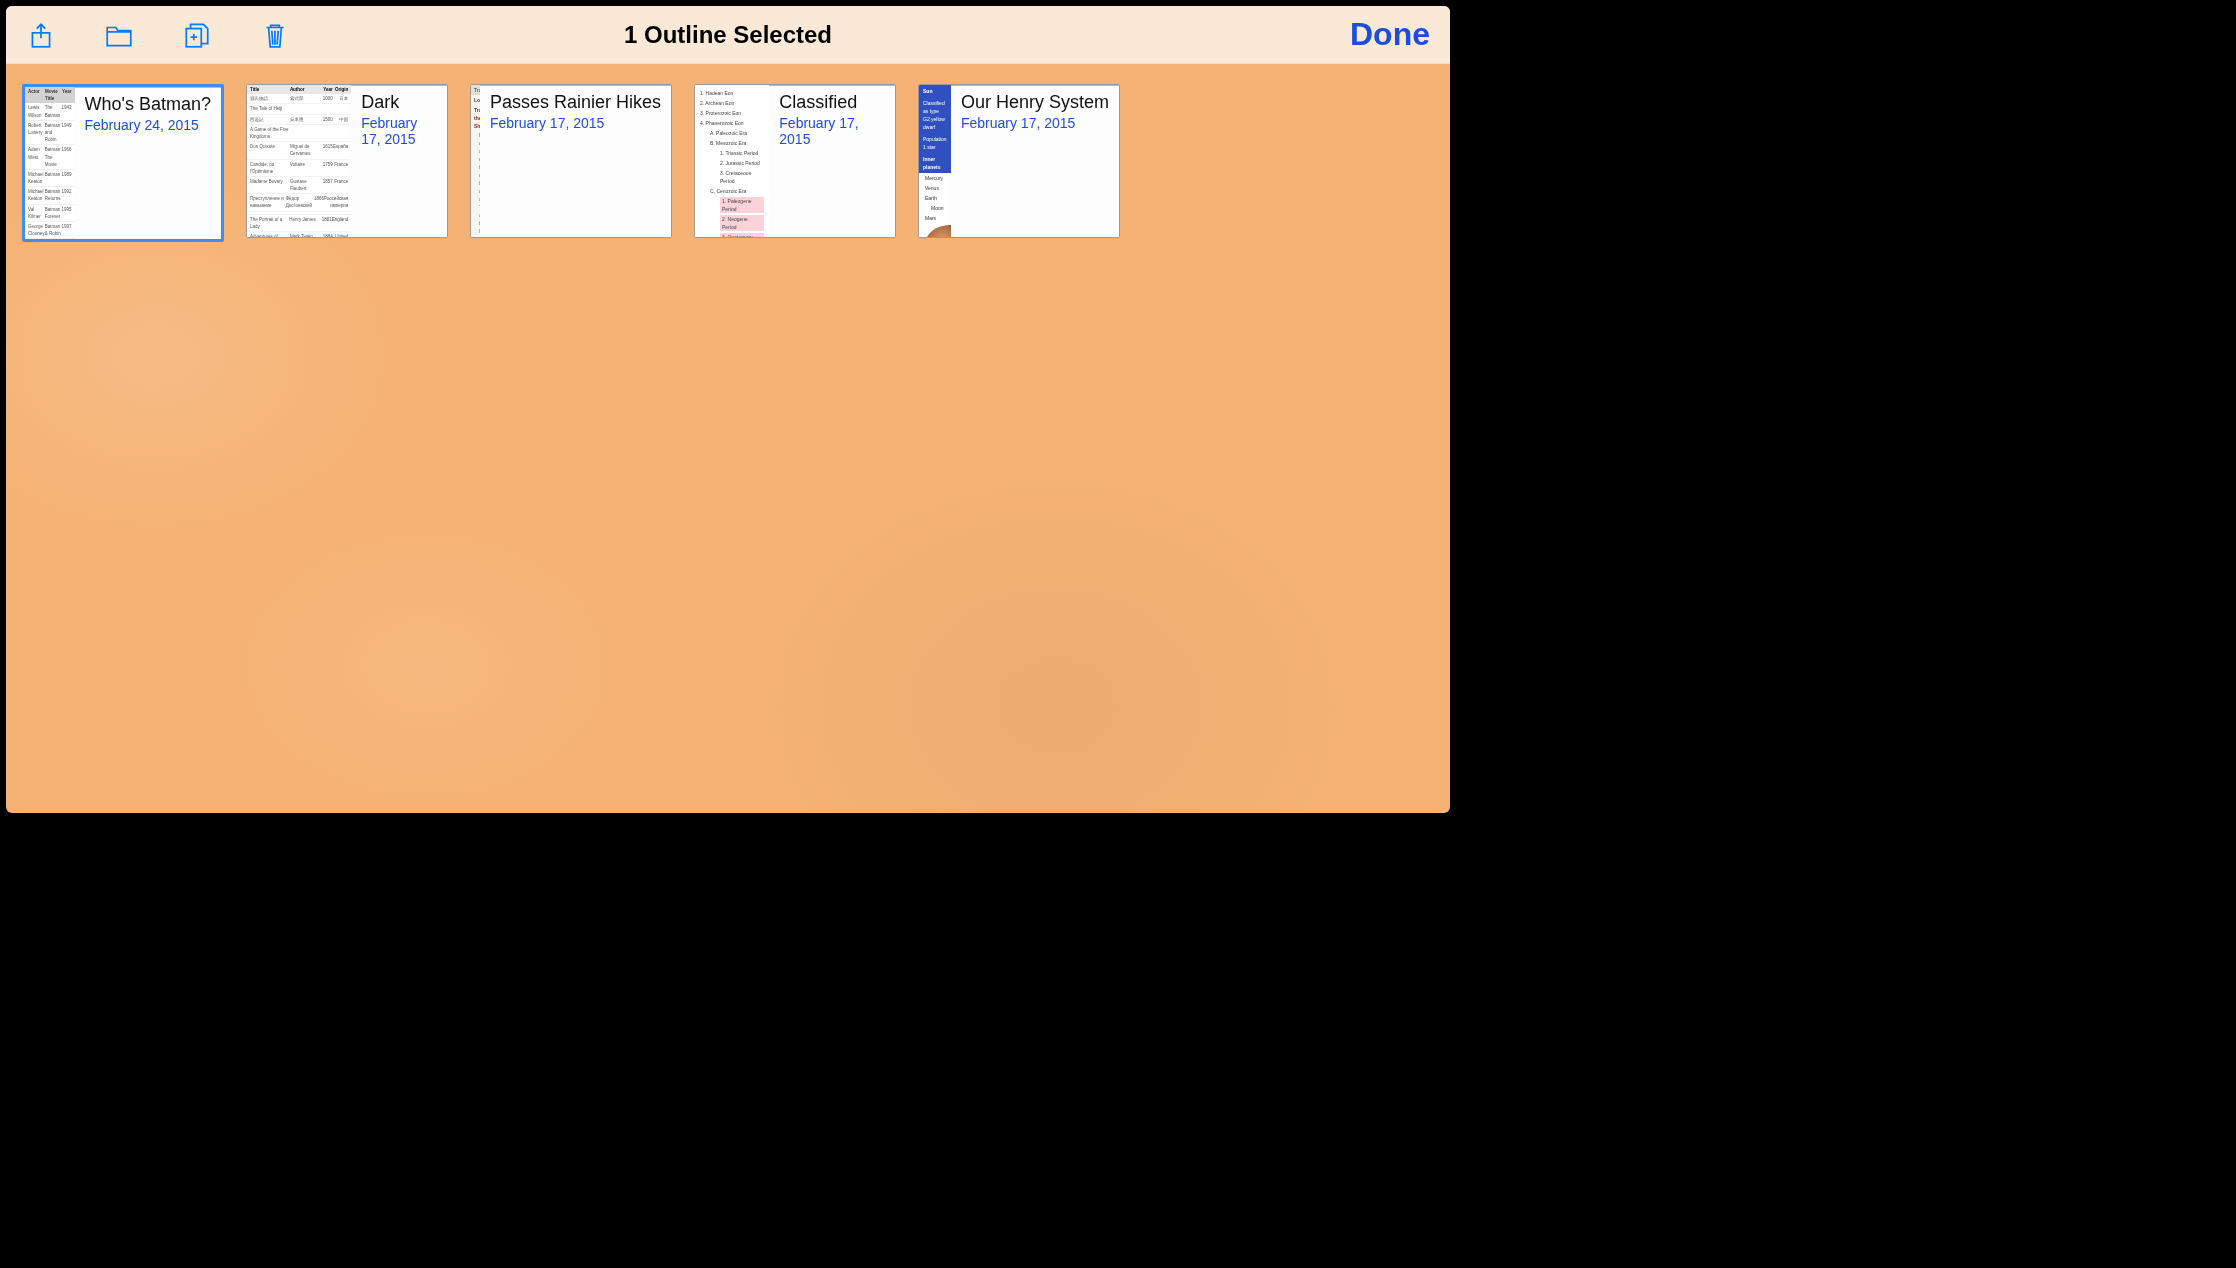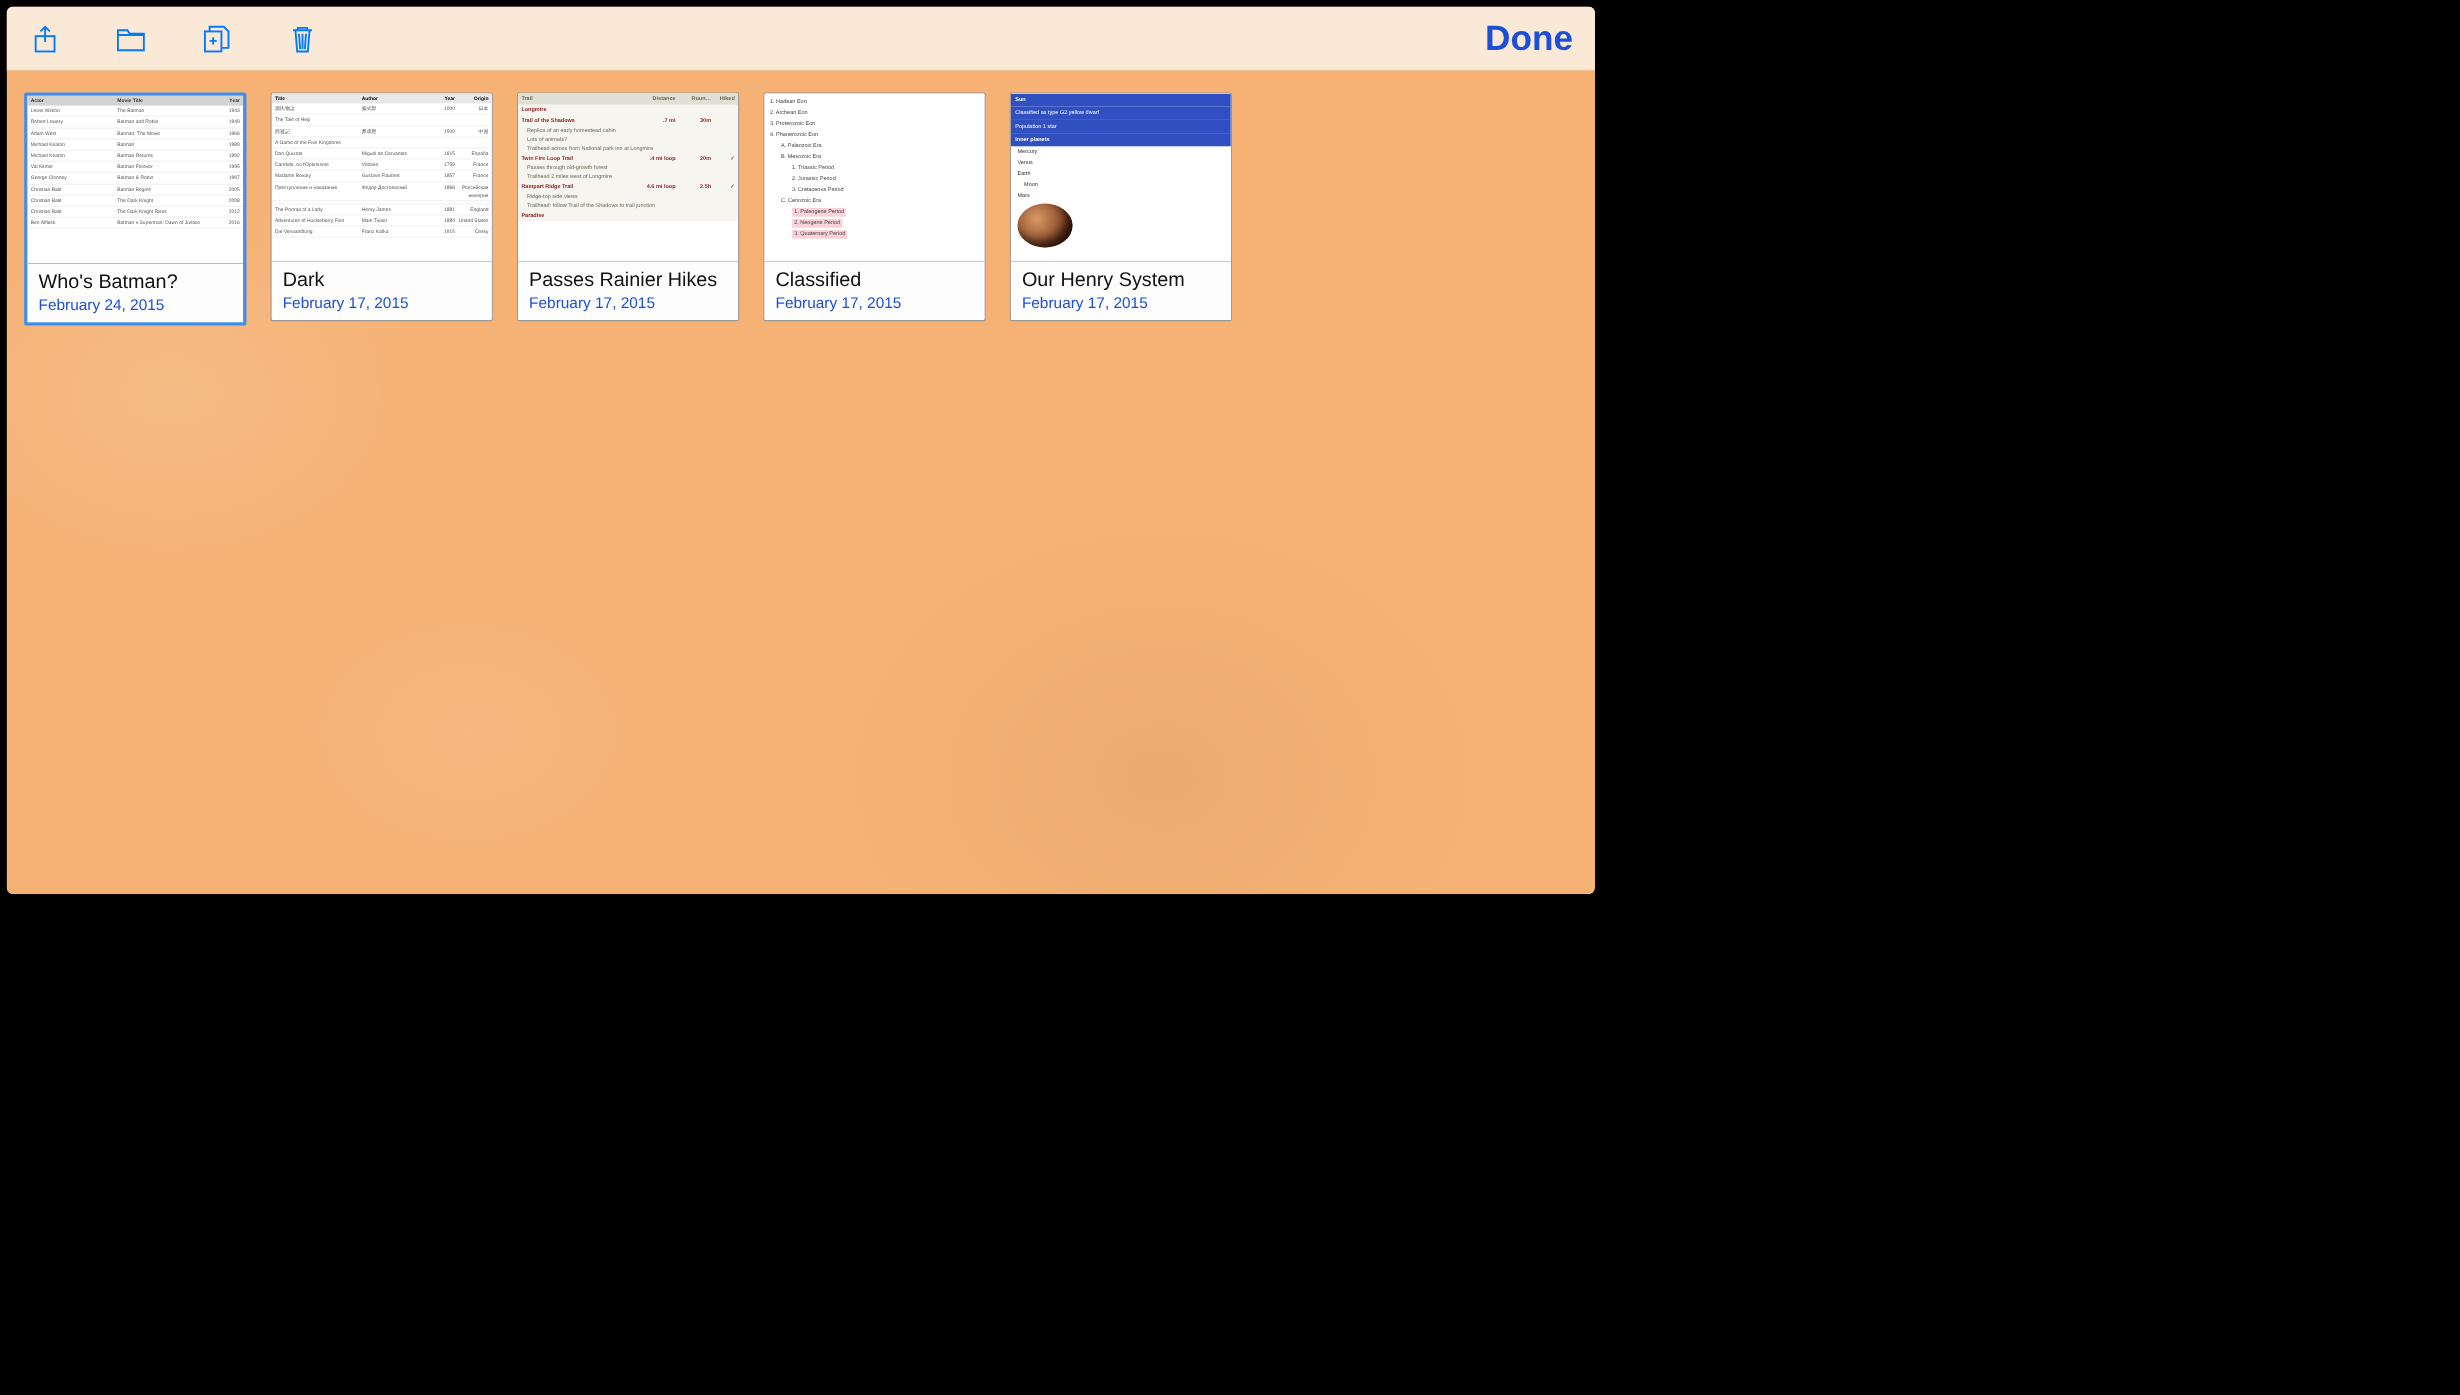--- a/index.html
+++ b/index.html
@@ -93,21 +93,21 @@
     gap: 22px;
     align-items: flex-start;
   }
   
   .doc-card {
     width: 202px;
     background: #fff;
     border: 1px solid #999;
     border-radius: 2px;
     display: flex;
-    flex-direction: column;
+    flex-direction: row;
     cursor: pointer;
     overflow: hidden;
   }
   
   .doc-card.selected {
     border: 3px solid #3e8df0;
   }
   
   .thumb {
     height: 152px;
@@ -222,20 +222,21 @@
         <div class="toolbar-icon">
           <svg viewBox="0 0 28 28" width="30" height="30">
             <path d="M6 7 h16 M10 7 V5 h8 v2 M8 7 l1.5 18 h9 L20 7"></path>
             <line x1="11" y1="10" x2="12" y2="23"></line>
             <line x1="14" y1="10" x2="14" y2="23"></line>
             <line x1="17" y1="10" x2="16" y2="23"></line>
           </svg>
         </div>
       </div>
 
+      <div class="toolbar-title">1 Outline Selected</div>
 
       <div class="toolbar-right">
         <button class="done-button">Done</button>
       </div>
     </div>
 
     <div class="document-grid" id="grid">
         <div class="doc-card selected">
           <div class="thumb">
             <div class="thumb-table">

